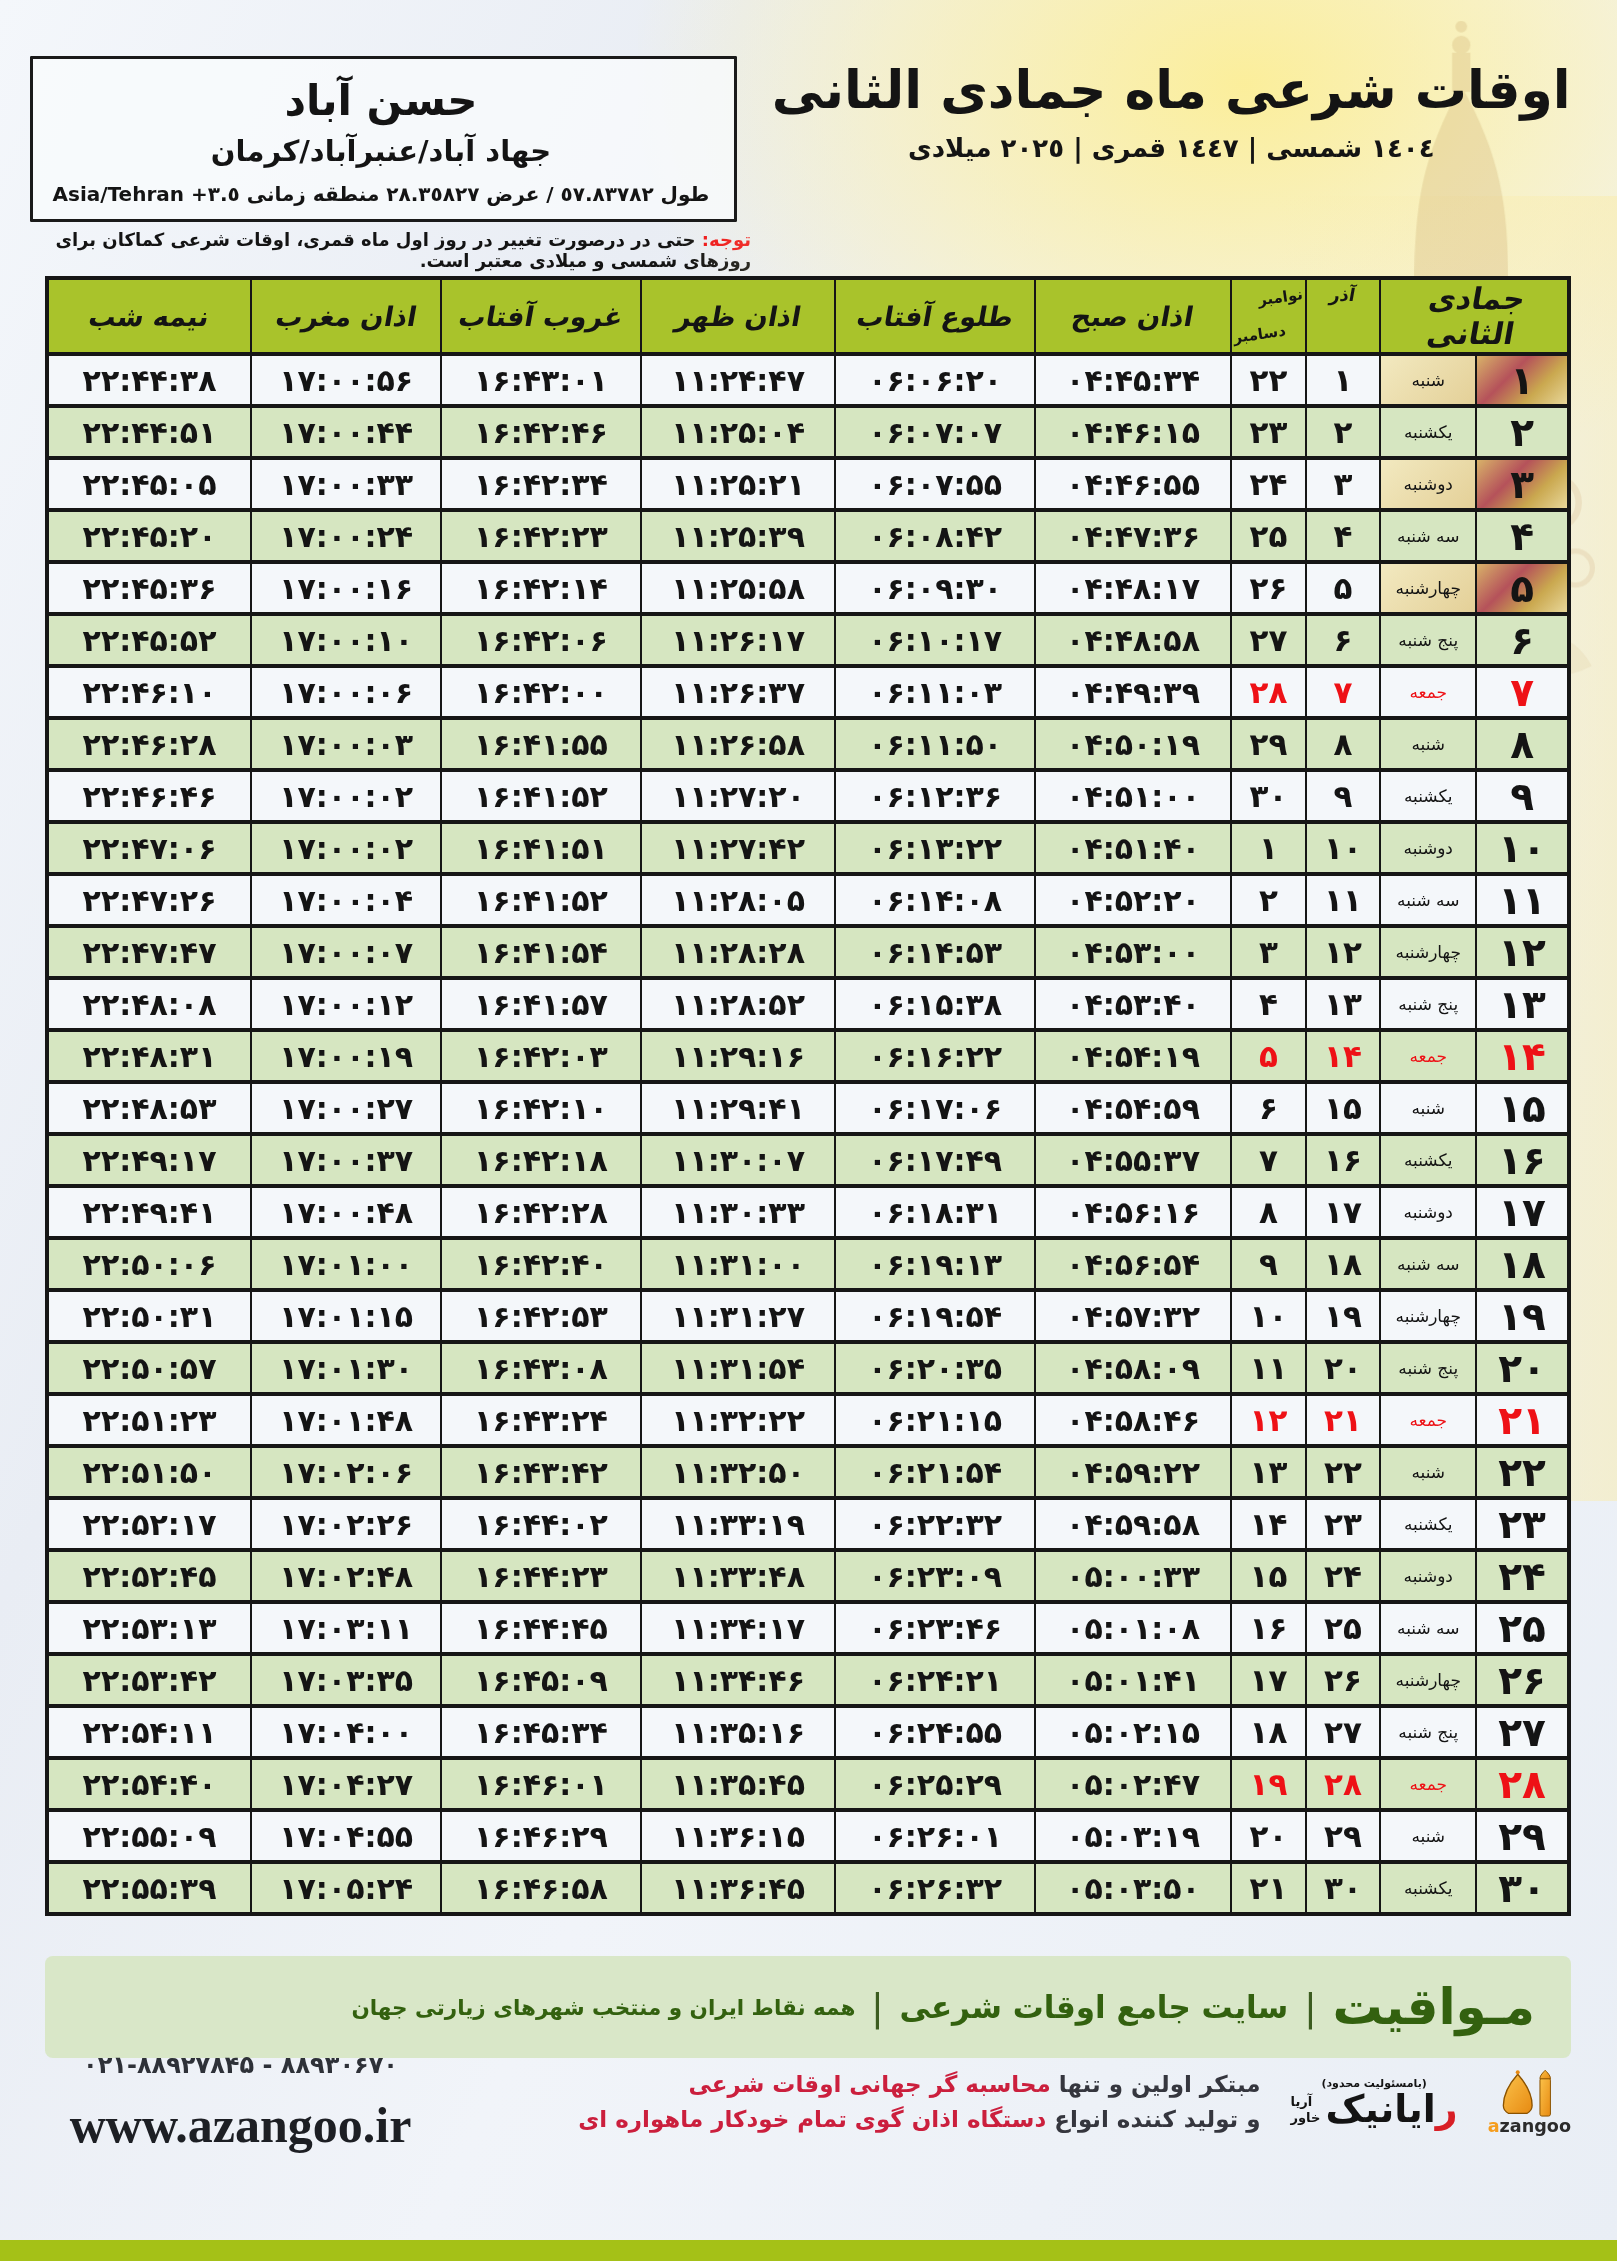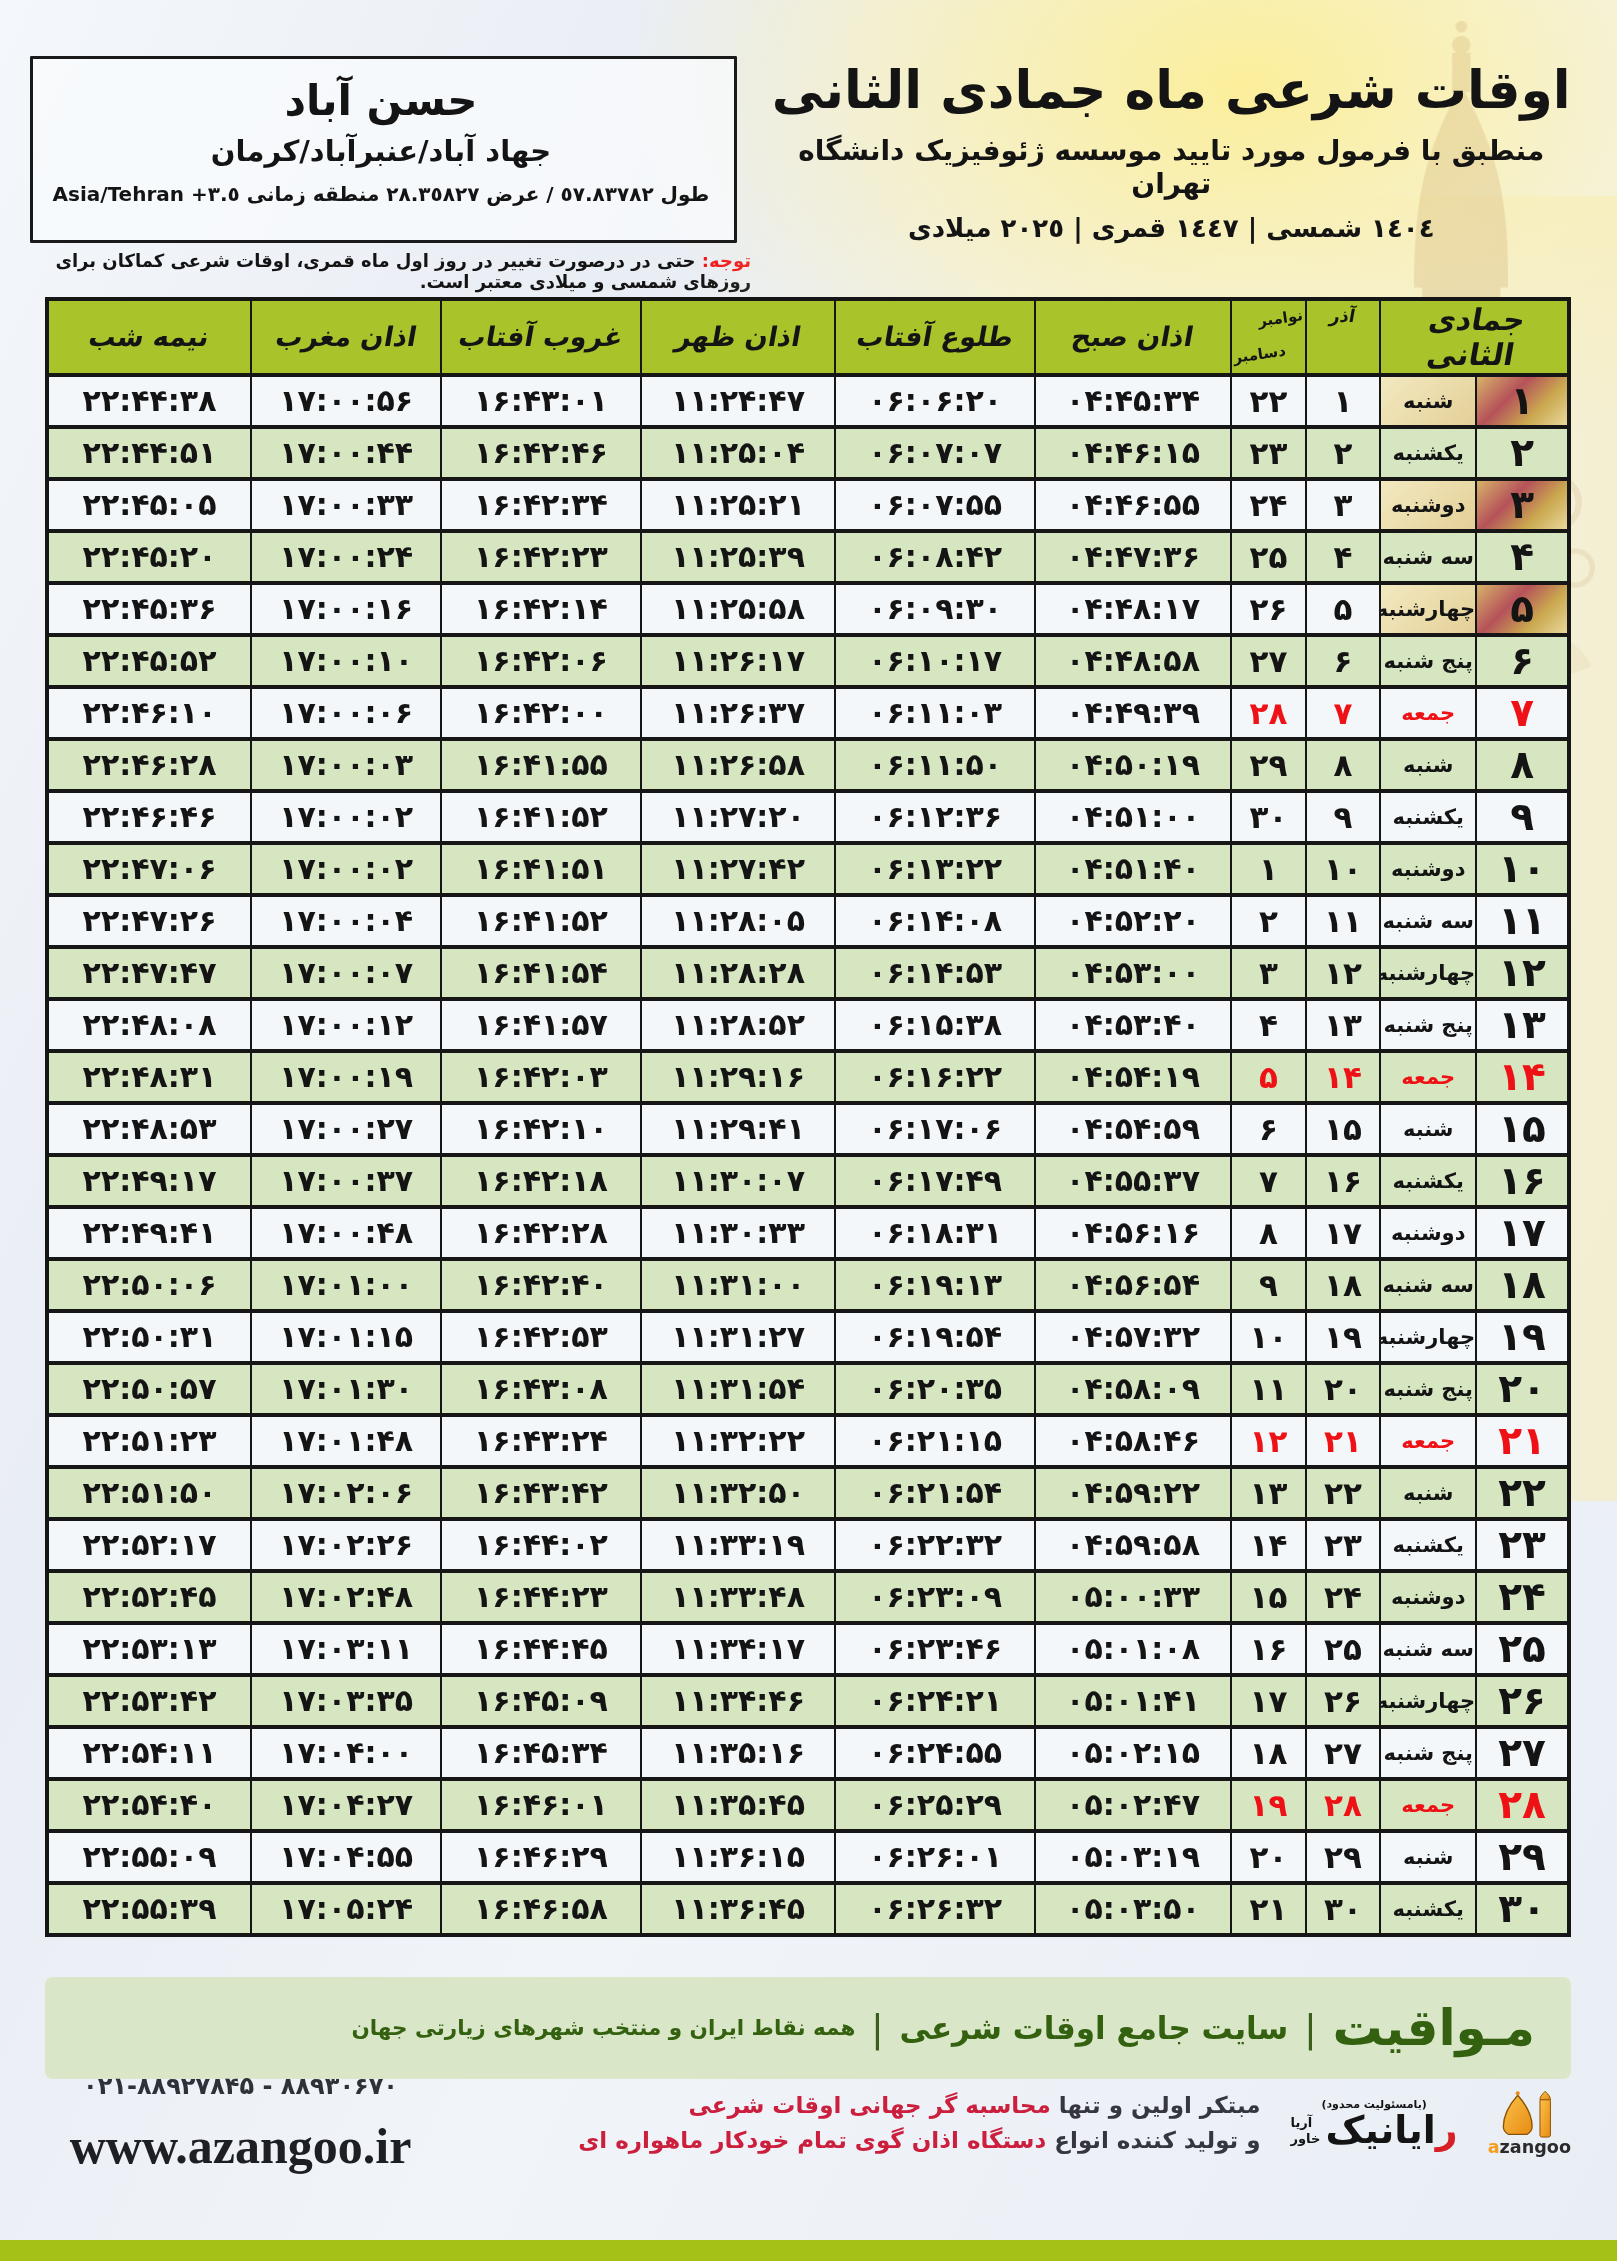--- a/index.html
+++ b/index.html
@@ -44,21 +44,21 @@
   .th-month{font-size:30px}
   .th-azar{font-size:17.6px;vertical-align:top;padding-top:5.2px}
   .th-novdec{font-size:15px;line-height:1.1;padding:2.6px 1.3px}
   .th-novdec .nov{display:block;text-align:right;padding-left:18px;transform:rotate(-8deg)}
   .th-novdec .dec{display:block;text-align:left;margin-top:17px;padding-right:3.9px;transform:rotate(-8deg)}
   tbody td{height:52px}
   .row-white td{background:var(--c-row_white)}
   .row-green td{background:var(--c-row_green)}
   .cell-time{font-size:30px;font-weight:600;letter-spacing:0.7px}
   .cell-day{font-size:39px;font-weight:900}
-  .cell-weekday{font-size:21px;font-weight:700}
+  .cell-weekday{font-size:17px;font-weight:400}
   .cell-azar,.cell-greg{font-size:31px;font-weight:700}
   .friday .cell-day,.friday .cell-weekday,.friday .cell-azar,.friday .cell-greg{color:var(--c-red)}
   .photo-bleed .cell-day{background:linear-gradient(135deg,#d8b269 0%,#b5525a 38%,#caa84f 68%,#e8d79a 100%)}
   .photo-bleed .cell-weekday{background:linear-gradient(135deg,#f2e9c0,#e4d098)}
   
   .band{margin:40px 46px 0 46px;height:102px;background:var(--c-band_bg);border-radius:7.8px;
     display:flex;align-items:center;padding:0 36px;color:var(--c-band_text)}
   .brand{font-size:50px;font-weight:900}
   .band-sep{font-size:38px;font-weight:400;margin:0 15.7px;color:#3c5c20}
   .site-label{font-size:31px;font-weight:800}
@@ -106,21 +106,20 @@
       <circle cx="350" cy="760" r="40" fill="none" stroke="#c89b63" stroke-width="10" opacity=".6"></circle>
       <circle cx="385" cy="860" r="26" fill="none" stroke="#c89b63" stroke-width="8" opacity=".6"></circle>
       <path d="M300 980 q70 -40 110 30 q-80 40 -110 -30 Z" opacity=".45"></path>
     </g>
   </svg>
   <div class="photo-corner"></div>
 
   <div class="top">
     <div class="title-block">
       <h1>اوقات شرعی ماه جمادی الثانی</h1>
-      <div class="subtitle">منطبق با فرمول مورد تایید موسسه ژئوفیزیک دانشگاه تهران</div>
       <div class="years" dir="ltr">١٤٠٤ شمسی | ١٤٤٧ قمری | ٢٠٢٥ میلادی</div>
     </div>
     <div class="loc-box">
       <div class="loc-city">حسن آباد</div>
       <div class="loc-region">جهاد آباد/عنبرآباد/کرمان</div>
       <div class="loc-coords">
         <span>طول ٥٧.٨٣٧٨٢ / عرض ٢٨.٣٥٨٢٧ منطقه زمانی</span>
         <span dir="ltr">Asia/Tehran +٣.٥</span>
       </div>
     </div>

